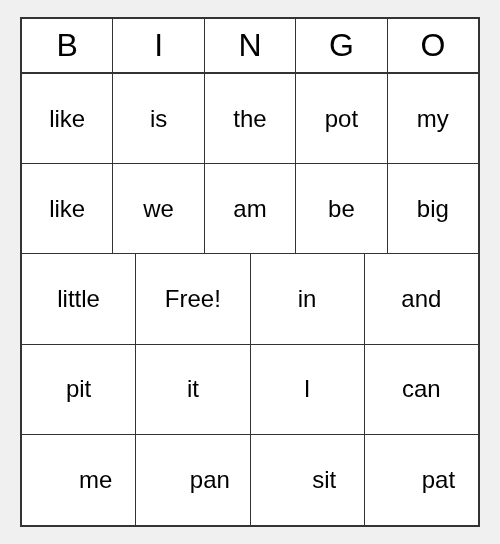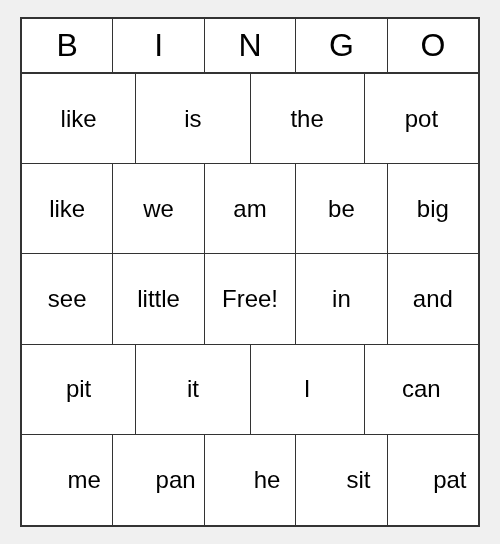--- a/index.html
+++ b/index.html
@@ -89,42 +89,41 @@
     <div class="header-cell">N</div>
     <div class="header-cell">G</div>
     <div class="header-cell">O</div>
   </div>
   <div class="bingo-grid">
     <div class="bingo-row">
       <div class="cell">like</div>
       <div class="cell">is</div>
       <div class="cell">the</div>
       <div class="cell">pot</div>
+      <div class="cell">my</div>
     </div>
     <div class="bingo-row">
       <div class="cell">like</div>
       <div class="cell">we</div>
       <div class="cell">am</div>
       <div class="cell">be</div>
       <div class="cell">big</div>
     </div>
     <div class="bingo-row">
-      <div class="cell">see</div>
       <div class="cell">little</div>
       <div class="cell">Free!</div>
       <div class="cell">in</div>
       <div class="cell">and</div>
     </div>
     <div class="bingo-row">
       <div class="cell">pit</div>
       <div class="cell">it</div>
       <div class="cell">I</div>
       <div class="cell">can</div>
     </div>
     <div class="bingo-row">
       <div class="cell">me</div>
       <div class="cell">pan</div>
-      <div class="cell">he</div>
       <div class="cell">sit</div>
       <div class="cell">pat</div>
     </div>
   </div>
 </div>
 
 </body></html>

